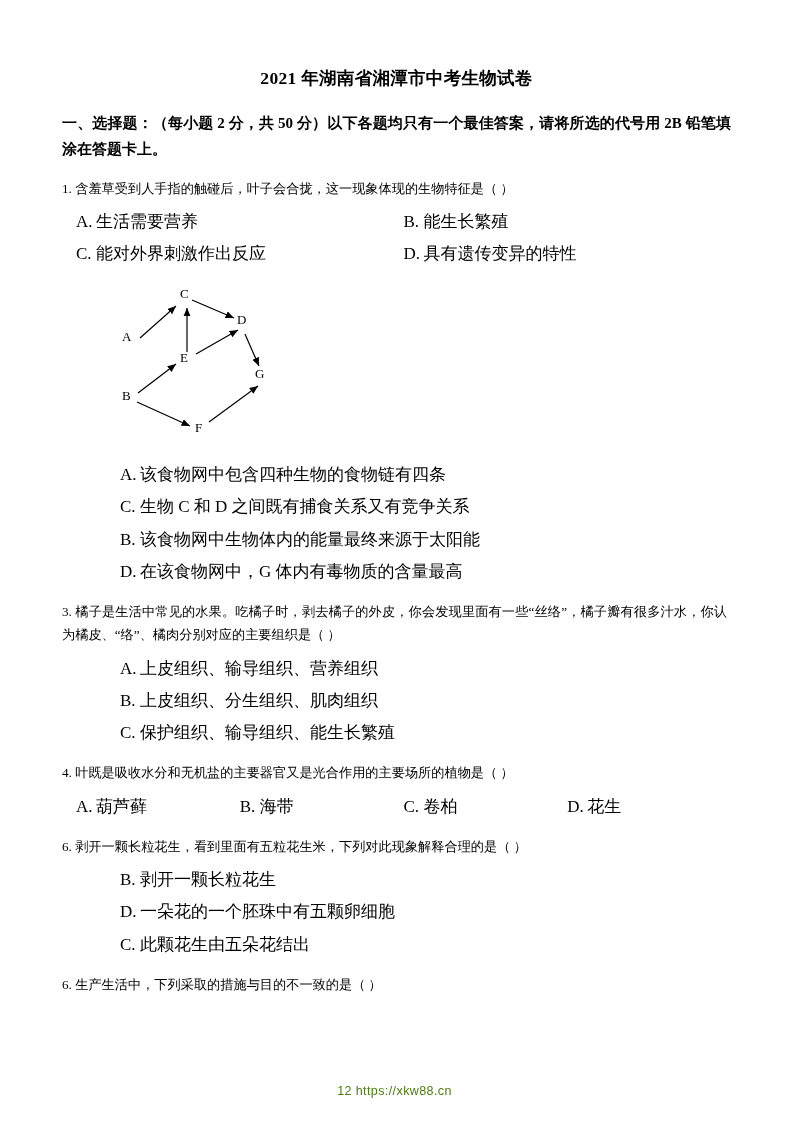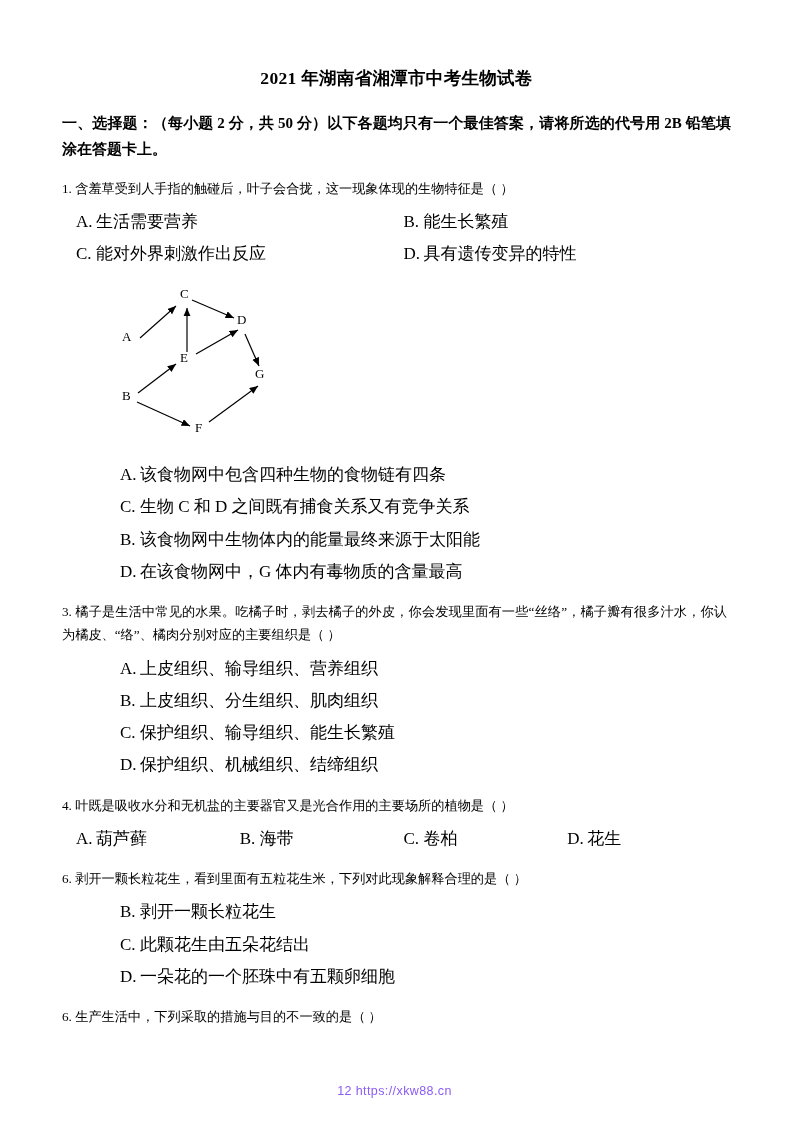--- a/index.html
+++ b/index.html
@@ -66,21 +66,21 @@
     margin: 6px 0 8px 0;
   }
   .figure svg { display: block; }
   .footer {
     position: absolute;
     left: 0;
     right: 4px;
     bottom: 24px;
     text-align: center;
     font-size: 12.5px;
-    color: #8b5cf6;
+    color: #4d7c0f;
     font-family: "Liberation Sans", sans-serif;
     letter-spacing: 0.4px;
   }
   .node-label {
     font-family: "Liberation Serif", serif;
     font-size: 13px;
   }
 </style>
 </head>
 <body>
@@ -150,39 +150,36 @@
   <div class="q-stem">3. 橘子是生活中常见的水果。吃橘子时，剥去橘子的外皮，你会发现里面有一些“丝络”，橘子瓣有很多汁水，你认为橘皮、“络”、橘肉分别对应的主要组织是（        ）</div>
   <div class="opt-row opt-stack indent-opt">
     <div class="opt"><span class="opt-label">A.</span><span>上皮组织、输导组织、营养组织</span></div>
   </div>
   <div class="opt-row opt-stack indent-opt">
     <div class="opt"><span class="opt-label">B.</span><span>上皮组织、分生组织、肌肉组织</span></div>
   </div>
   <div class="opt-row opt-stack indent-opt">
     <div class="opt"><span class="opt-label">C.</span><span>保护组织、输导组织、能生长繁殖</span></div>
   </div>
-  <div class="opt-row opt-stack indent-opt">
-    <div class="opt"><span class="opt-label">D.</span><span>保护组织、机械组织、结缔组织</span></div>
-  </div>
 
   <div class="q-stem">4. 叶既是吸收水分和无机盐的主要器官又是光合作用的主要场所的植物是（        ）</div>
   <div class="opt-row opt-4col indent-opt">
     <div class="opt"><span class="opt-label">A.</span><span>葫芦藓</span></div>
     <div class="opt"><span class="opt-label">B.</span><span>海带</span></div>
     <div class="opt"><span class="opt-label">C.</span><span>卷柏</span></div>
     <div class="opt"><span class="opt-label">D.</span><span>花生</span></div>
   </div>
 
   <div class="q-stem">6. 剥开一颗长粒花生，看到里面有五粒花生米，下列对此现象解释合理的是（        ）</div>
   <div class="opt-row opt-stack indent-opt">
     <div class="opt"><span class="opt-label">B.</span><span>剥开一颗长粒花生</span></div>
   </div>
   <div class="opt-row opt-stack indent-opt">
-    <div class="opt"><span class="opt-label">C.</span><span>此颗花生由五朵花结出</span></div>
+    <div class="opt"><span class="opt-label">D.</span><span>一朵花的一个胚珠中有五颗卵细胞</span></div>
   </div>
   <div class="opt-row opt-stack indent-opt">
-    <div class="opt"><span class="opt-label">D.</span><span>一朵花的一个胚珠中有五颗卵细胞</span></div>
+    <div class="opt"><span class="opt-label">C.</span><span>此颗花生由五朵花结出</span></div>
   </div>
 
   <div class="q-stem">6. 生产生活中，下列采取的措施与目的不一致的是（        ）</div>
 
   <div class="footer">12 https://xkw88.cn</div>
 </div>
 
 </body></html>

